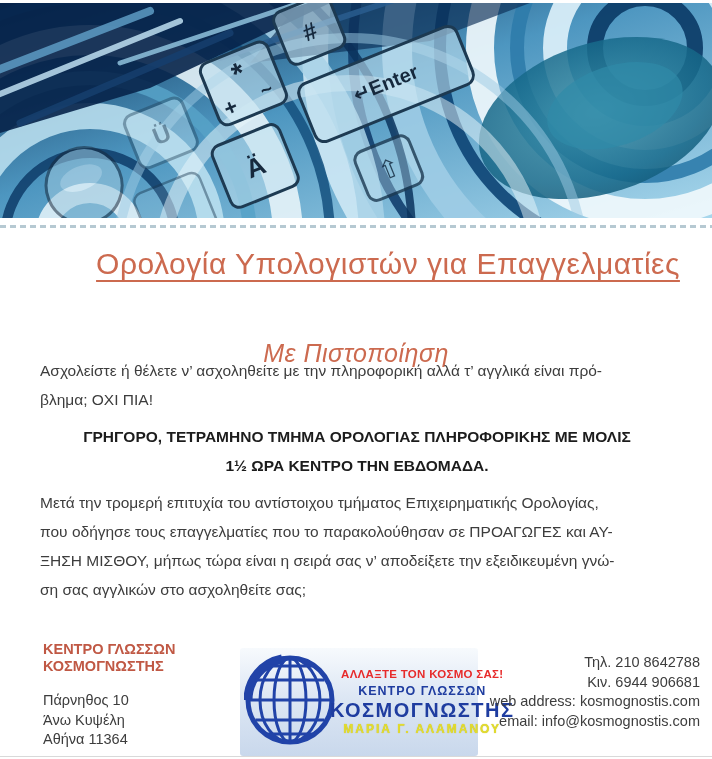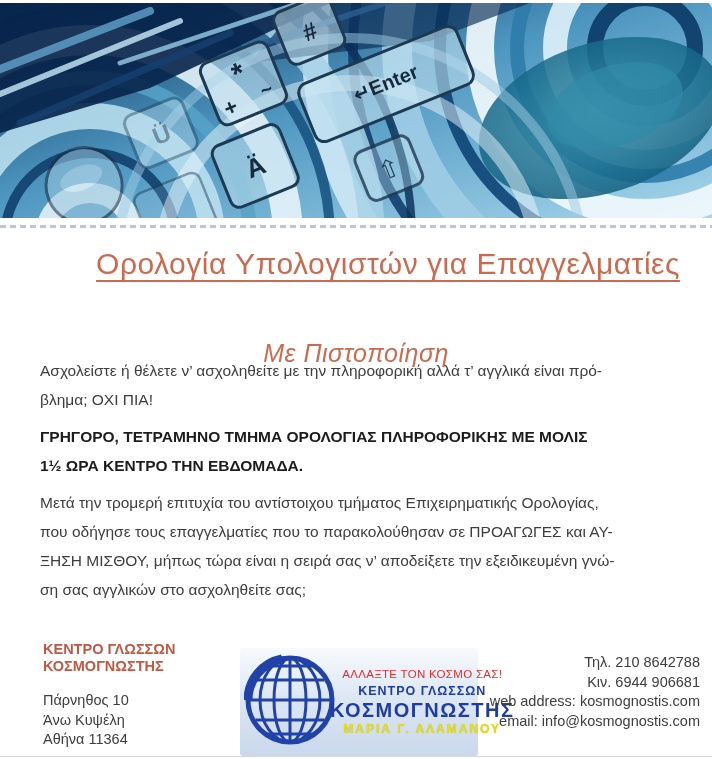--- a/index.html
+++ b/index.html
@@ -22,33 +22,33 @@
     text-decoration:underline;text-underline-offset:6px;text-decoration-thickness:2px;padding-left:32px;
   }
   .subtitle{
     position:absolute;top:303px;left:0;width:712px;text-align:center;
     color:#cc6a4f;font-size:25px;font-style:italic;letter-spacing:.5px;margin-top:36px;
   }
   
   .bodytext{position:absolute;top:356px;left:40px;width:634px;color:#3d3d3d;
     font-size:15.5px;line-height:29px;}
   .bodytext .para{margin:0 0 8px 0;}
-  .bodytext .para.bold{font-weight:bold;color:#1c1c1c;}
+  .bodytext .para.bold{font-weight:bold;color:#1c1c1c;text-align:center;}
   
   .org-block{position:absolute;left:43px;top:641px;}
   .org-name{color:#c05844;font-weight:bold;font-size:14.5px;line-height:17px;}
   .org-address{color:#3d3d3d;font-size:14.5px;line-height:19.5px;margin-top:16px;}
   .logo-box{
     position:absolute;left:240px;top:648px;width:238px;height:108px;
     background:linear-gradient(180deg,#f7fafd 0%,#dde7f4 45%,#c9d8ec 100%);
     border-radius:3px;display:flex;align-items:center;
   }
   .logo-globe{flex:0 0 auto;margin-left:4px;}
   .logo-text{flex:1;text-align:center;margin-left:-6px;}
-  .logo-tagline{color:#e72b2b;font-weight:normal;font-size:11.5px;letter-spacing:.3px;}
+  .logo-tagline{color:#e72b2b;font-weight:bold;font-size:11.5px;letter-spacing:.3px;}
   .logo-line1{color:#1f3da0;font-weight:bold;font-size:12.5px;letter-spacing:1px;margin-top:4px;}
   .logo-line2{color:#1f3da0;font-weight:bold;font-size:20px;letter-spacing:1.5px;margin-top:1px;}
   .logo-line3{color:#e3dc2e;font-weight:bold;font-size:12px;letter-spacing:2px;
     text-shadow:0 0 1px #b9b40f;}
   .contact-block{position:absolute;right:12px;top:653px;text-align:right;
     color:#3d3d3d;font-size:14.5px;line-height:19.5px;}
   .bottom-rule{position:absolute;left:0;top:756px;width:712px;height:1px;background:#d9d9d9;}
 </style>
 </head>
 <body>

